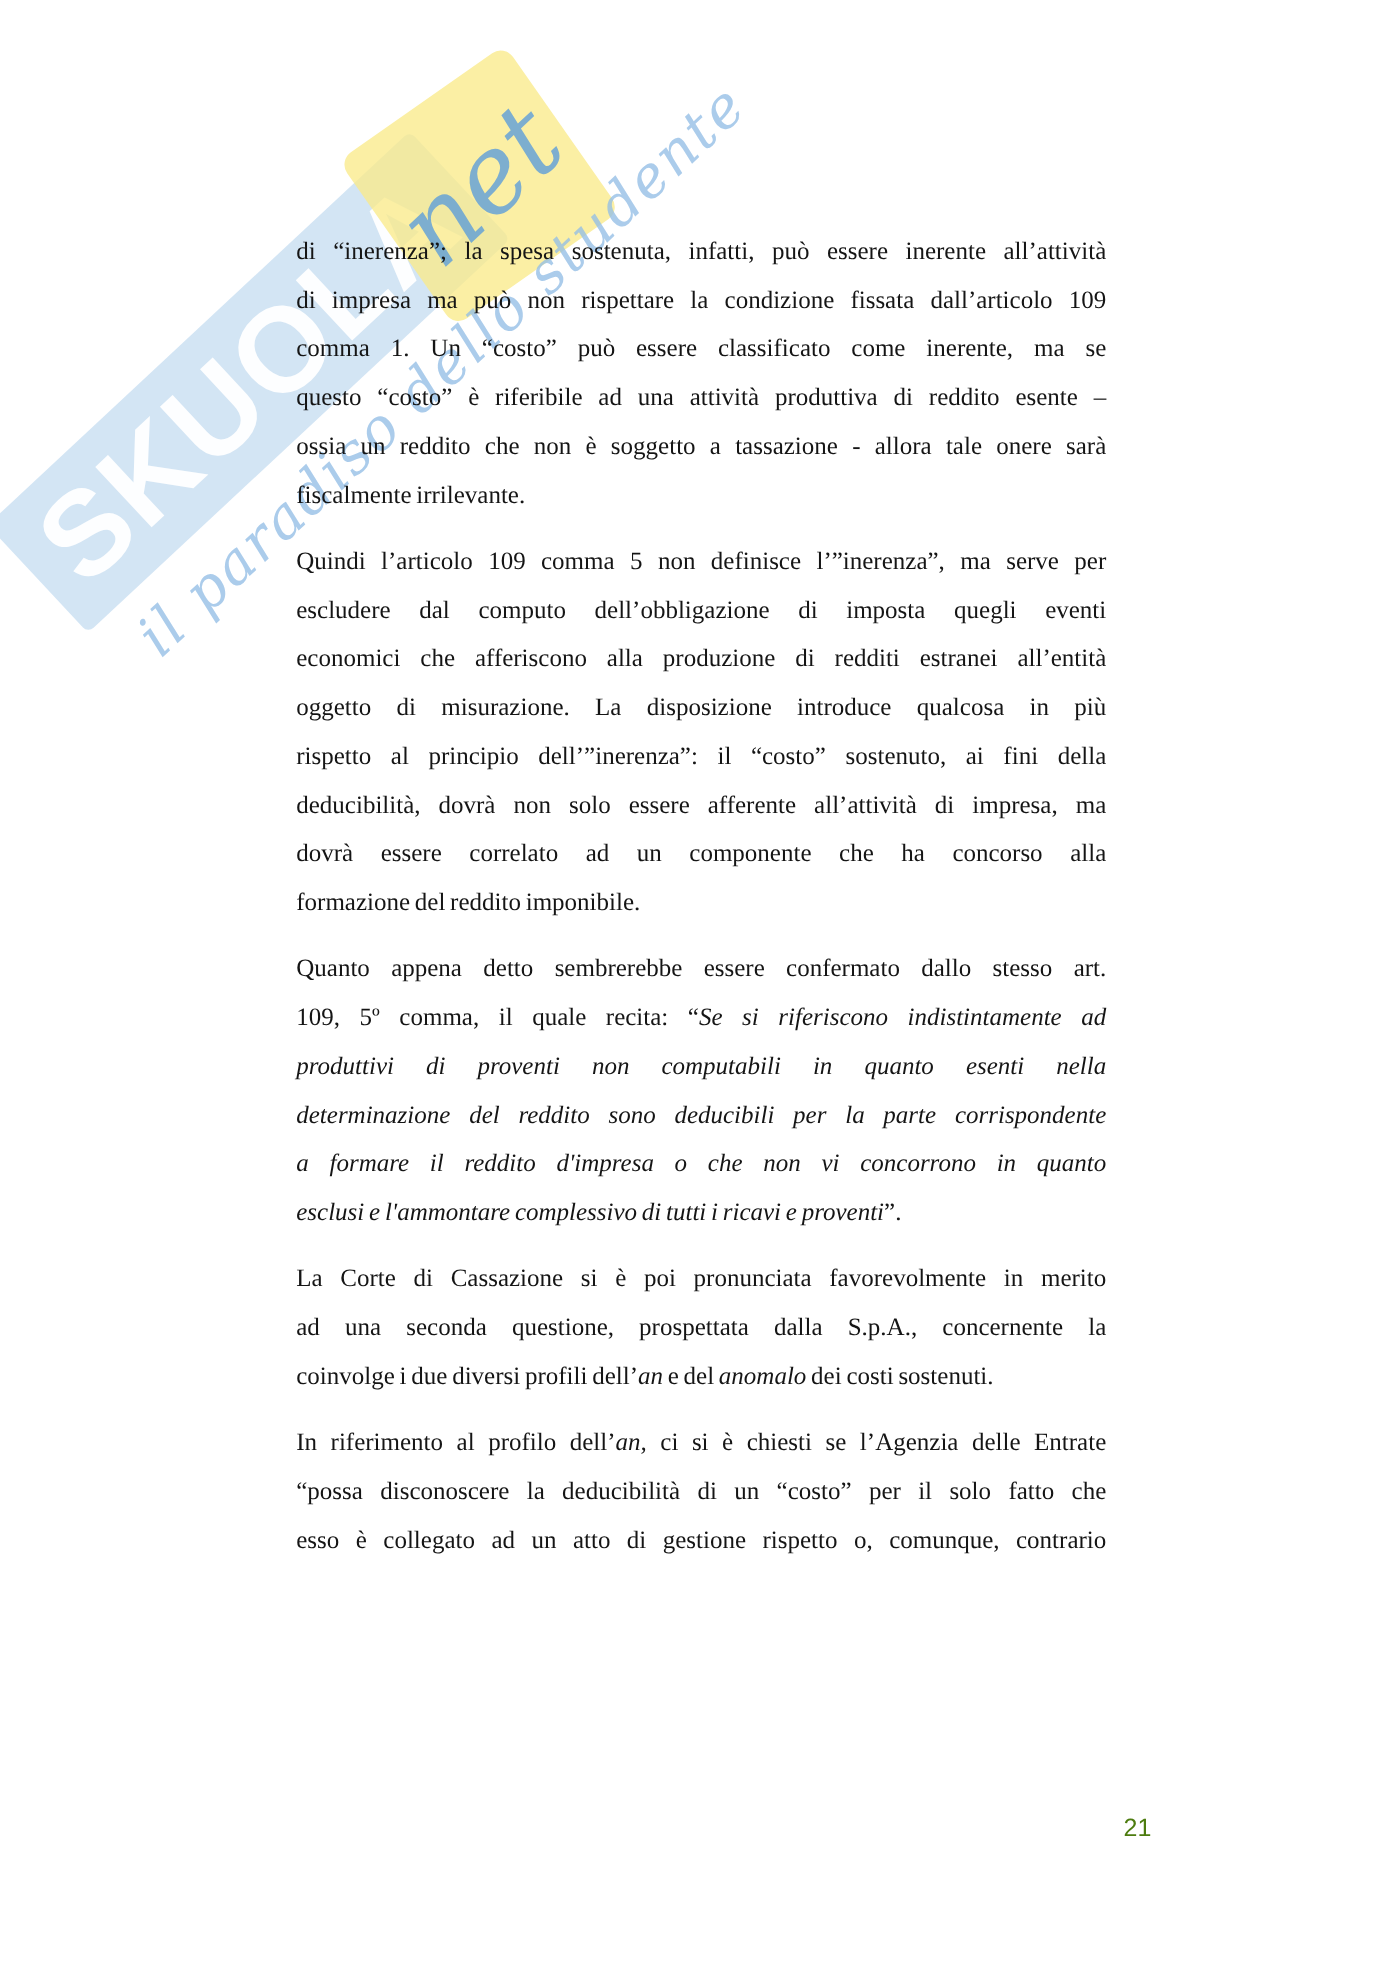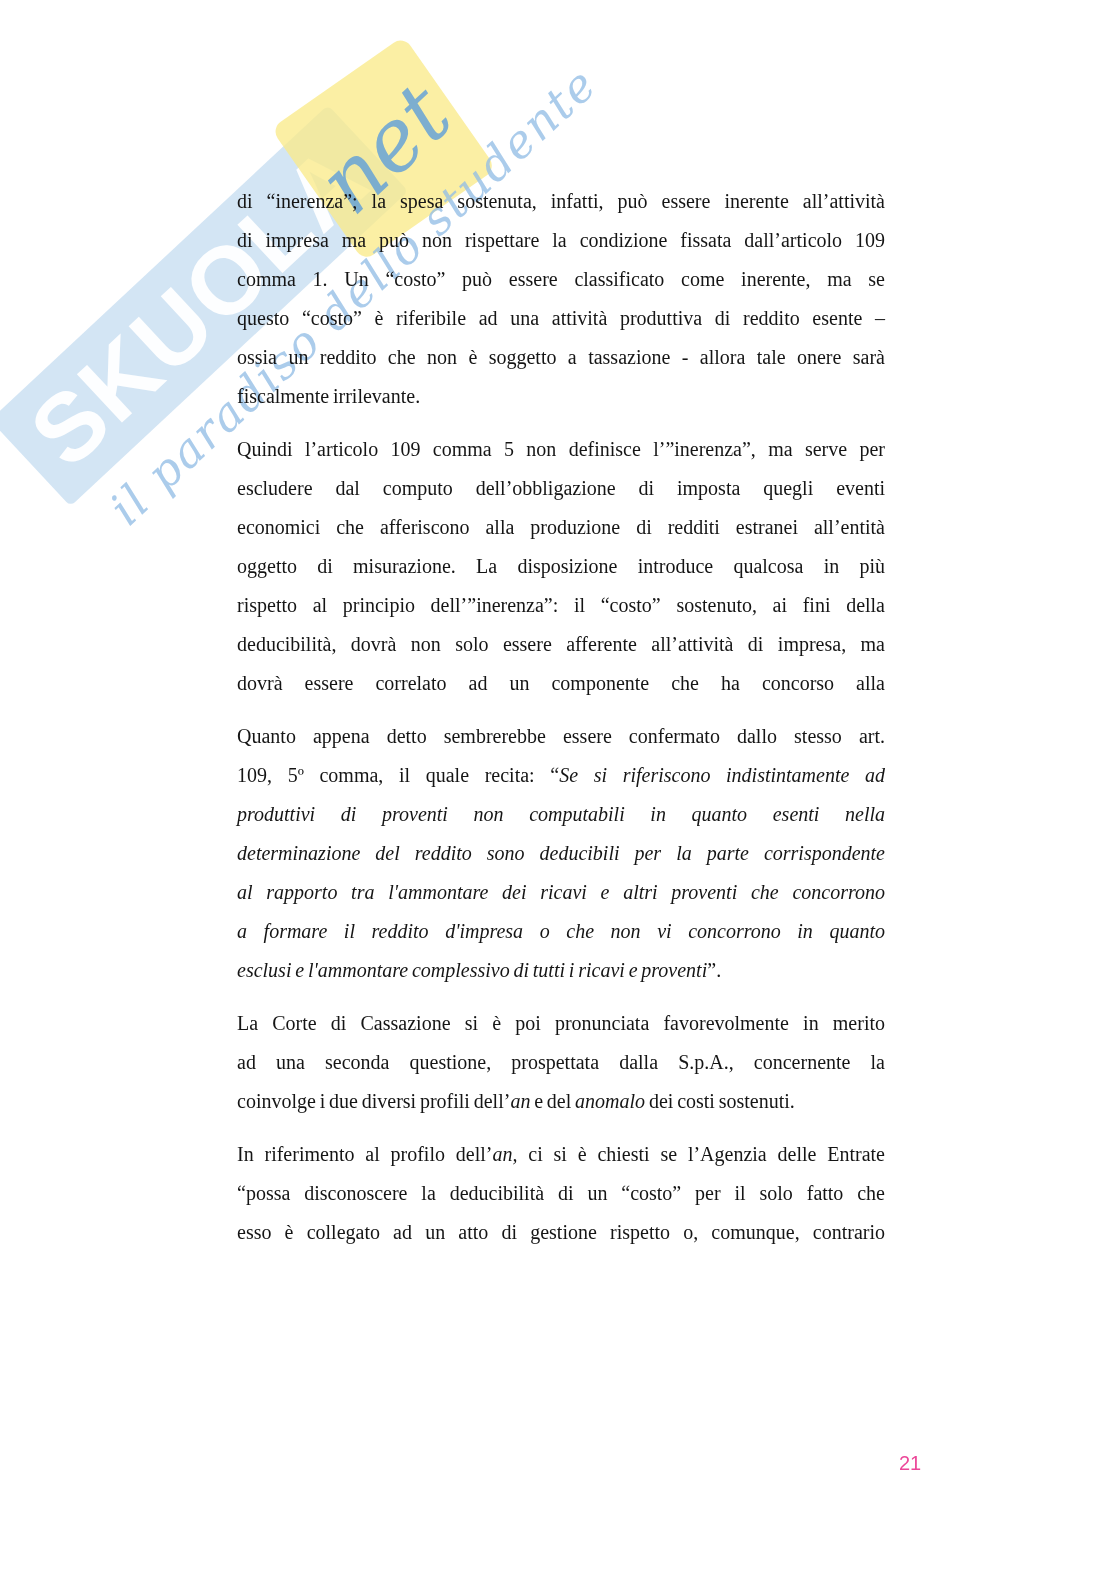--- a/index.html
+++ b/index.html
@@ -98,21 +98,21 @@
 
   
   .page-number {
     position: absolute;
     left: 880px;
     top: 1452px;
     width: 60px;
     text-align: center;
     font-family: "Liberation Sans", sans-serif;
     font-size: 20px;
-    color: #ec4899;
+    color: #4d7c0f;
     z-index: 1;
   }
 </style>
 </head>
 <body>
 
 <div class="page">
 
   <div class="watermark">
     <div class="wm-band">
@@ -134,27 +134,27 @@
         <div class="line lastline"><span>fiscalmente irrilevante.</span></div>
       </div>
       <div class="para">
         <div class="line"><span>Quindi l’articolo 109 comma 5 non definisce l’”inerenza”, ma serve per</span></div>
         <div class="line"><span>escludere dal computo dell’obbligazione di imposta quegli eventi</span></div>
         <div class="line"><span>economici che afferiscono alla produzione di redditi estranei all’entità</span></div>
         <div class="line"><span>oggetto di misurazione. La disposizione introduce qualcosa in più</span></div>
         <div class="line"><span>rispetto al principio dell’”inerenza”: il “costo” sostenuto, ai fini della</span></div>
         <div class="line"><span>deducibilità, dovrà non solo essere afferente all’attività di impresa, ma</span></div>
         <div class="line"><span>dovrà essere correlato ad un componente che ha concorso alla</span></div>
+        <div class="line lastline"><span>formazione del reddito imponibile.</span></div>
       </div>
       <div class="para">
         <div class="line"><span>Quanto appena detto sembrerebbe essere confermato dallo stesso art.</span></div>
         <div class="line"><span>109, 5º comma, il quale recita: “</span><em>Se si riferiscono indistintamente ad</em></div>
         <div class="line"><em>produttivi di proventi non computabili in quanto esenti nella</em></div>
         <div class="line"><em>determinazione del reddito sono deducibili per la parte corrispondente</em></div>
-        <div class="line"><em>al rapporto tra l'ammontare dei ricavi e altri proventi che concorrono</em></div>
         <div class="line"><em>a formare il reddito d'impresa o che non vi concorrono in quanto</em></div>
         <div class="line lastline"><em>esclusi e l'ammontare complessivo di tutti i ricavi e proventi</em><span>”.</span></div>
       </div>
       <div class="para">
         <div class="line"><span>La Corte di Cassazione si è poi pronunciata favorevolmente in merito</span></div>
         <div class="line"><span>ad una seconda questione, prospettata dalla S.p.A., concernente la</span></div>
         <div class="line lastline"><span>coinvolge i due diversi profili dell’</span><em>an</em><span> e del </span><em>anomalo</em><span> dei costi sostenuti.</span></div>
       </div>
       <div class="para">
         <div class="line"><span>In riferimento al profilo dell’</span><em>an,</em><span> ci si è chiesti se l’Agenzia delle Entrate</span></div>

